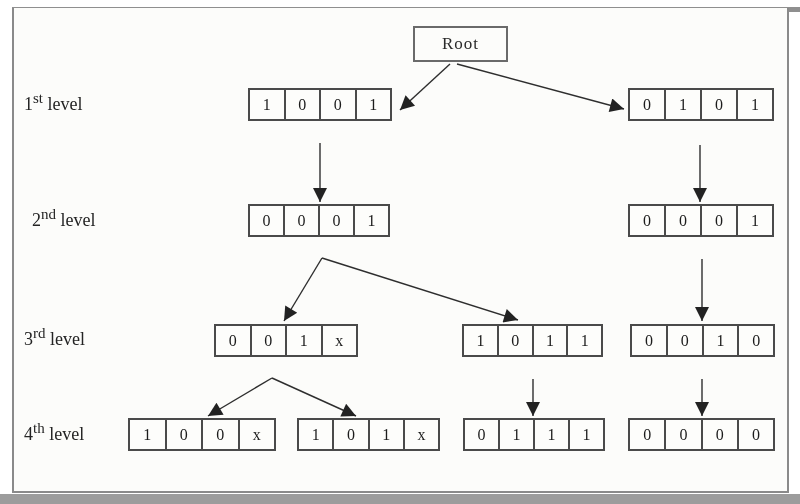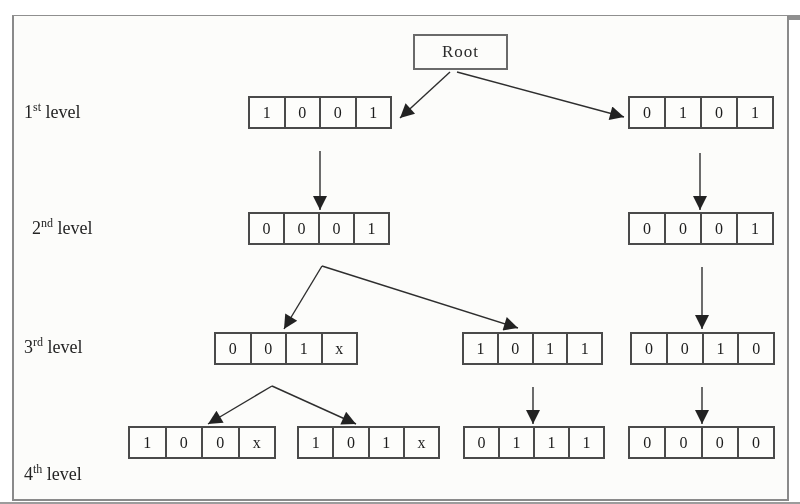--- a/index.html
+++ b/index.html
@@ -2,21 +2,21 @@
 <html><head>
 <meta charset="utf-8">
 <style>
   html,body{margin:0;padding:0;}
   body{
     width:800px;height:504px;position:relative;overflow:hidden;
     background:#ffffff;
     font-family:"Liberation Serif","DejaVu Serif",serif;
     color:#1f1f1f;
   }
-  .stage{position:absolute;left:0;top:8px;width:800px;height:490px;font-family:Liberation Serif, serif;}
+  .stage{position:absolute;left:0;top:0;width:800px;height:490px;font-family:Liberation Serif, serif;}
   
   .frame{
     position:absolute;left:12px;top:8px;width:777px;height:485px;
     border-left:2px solid #8a8a8a;
     border-right:2px solid #8a8a8a;
     border-bottom:2px solid #8a8a8a;
     background:#fcfcfa;
     box-sizing:border-box;
   }
   .top-line{
@@ -33,21 +33,21 @@
     border:2px solid #6a6a6a;background:#fcfcfa;
     display:flex;align-items:center;justify-content:center;
     font-size:17px;letter-spacing:1px;color:#2a2a2a;
     box-sizing:border-box;
   }
   
   .lvl{
     position:absolute;left:24px;height:22px;
     font-size:18px;color:#242424;white-space:nowrap;
   }
-  .lvl sup{font-size:12px;line-height:0;}
+  .lvl sup{font-size:15px;line-height:0;}
   
   .bitbox{
     position:absolute;display:flex;height:33px;
     box-sizing:border-box;
   }
   .cell{
     flex:1 1 0;
     border:2px solid #4a4a4a;
     margin-left:-2px;
     background:#fdfdfb;
@@ -88,21 +88,21 @@
     </g>
   </svg>
 
   <div class="root-box">
     <span>Root</span>
   </div>
 
   <div class="lvl" style="top:94px;"><span>1</span><sup>st</sup><span> level</span></div>
   <div class="lvl" style="top:210px;margin-left:8px;"><span>2</span><sup>nd</sup><span> level</span></div>
   <div class="lvl" style="top:329px;"><span>3</span><sup>rd</sup><span> level</span></div>
-  <div class="lvl" style="top:424px;margin-top:32px;"><span>4</span><sup>th</sup><span> level</span></div>
+  <div class="lvl" style="top:424px;"><span>4</span><sup>th</sup><span> level</span></div>
 
   <div class="bitbox" style="left:248px;top:88px;width:144px;">
     <span class="cell">1</span>
     <span class="cell">0</span>
     <span class="cell">0</span>
     <span class="cell">1</span>
   </div>
   <div class="bitbox" style="left:628px;top:88px;width:146px;">
     <span class="cell">0</span>
     <span class="cell">1</span>

